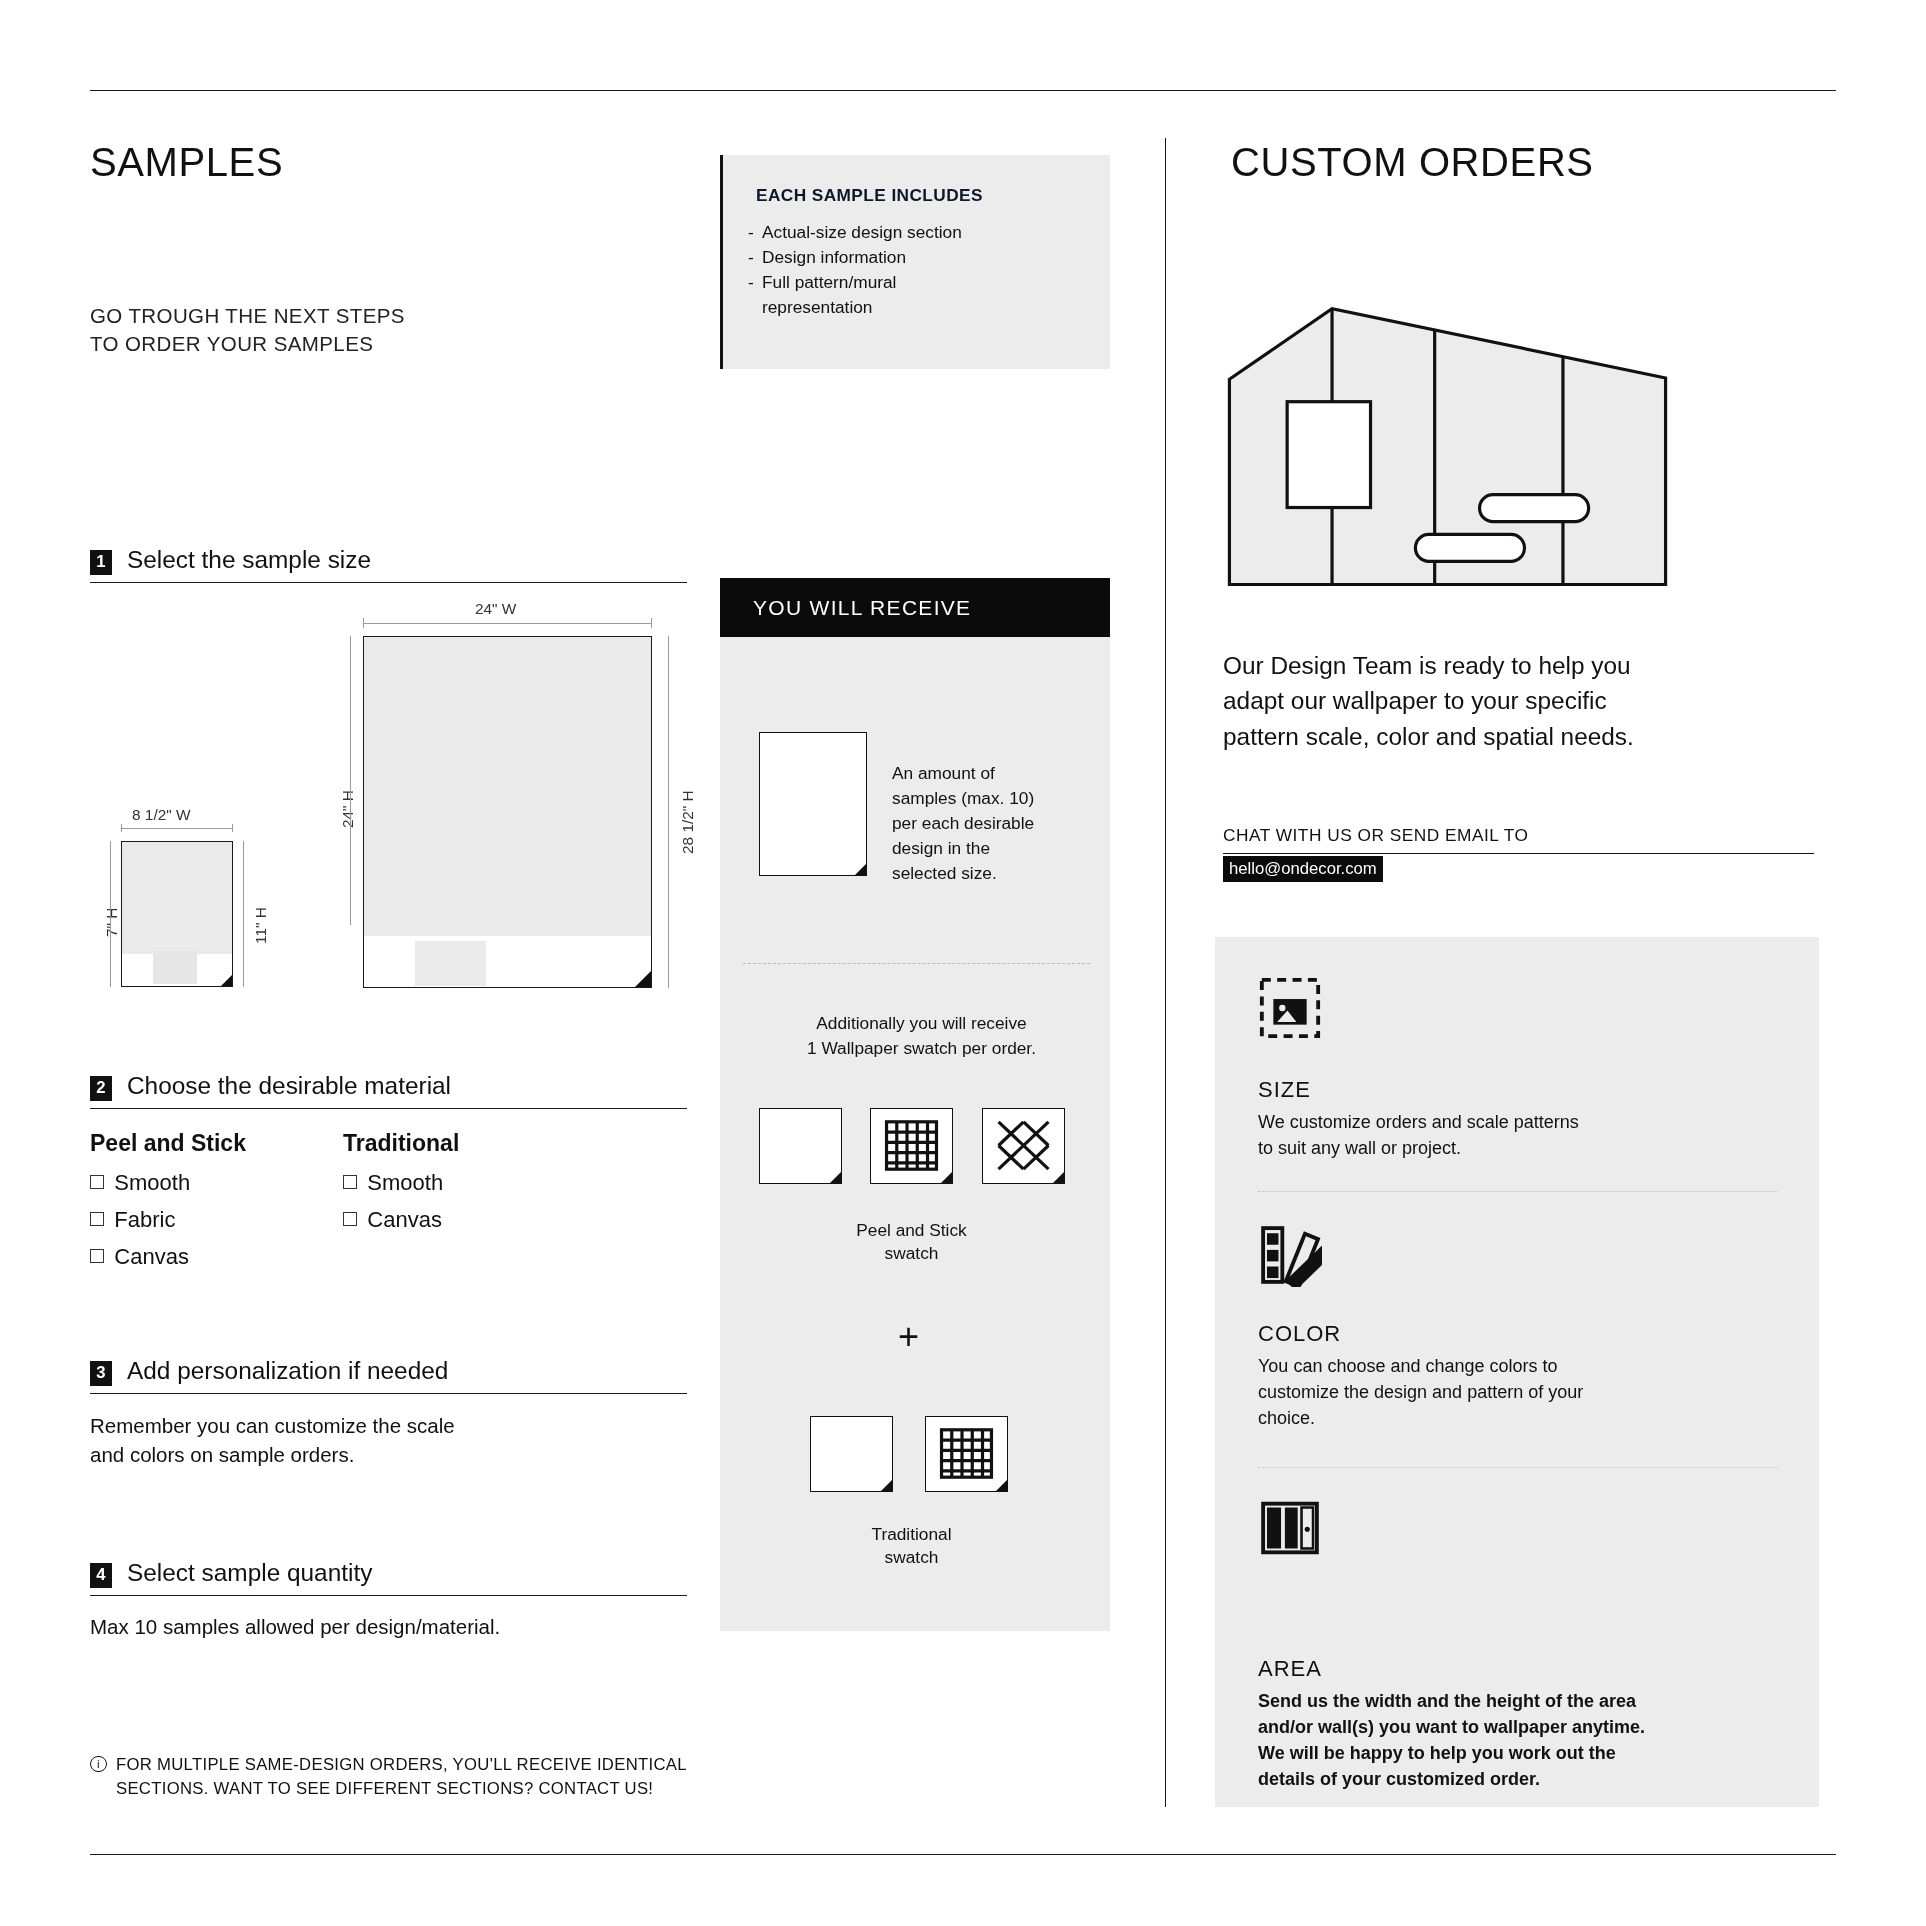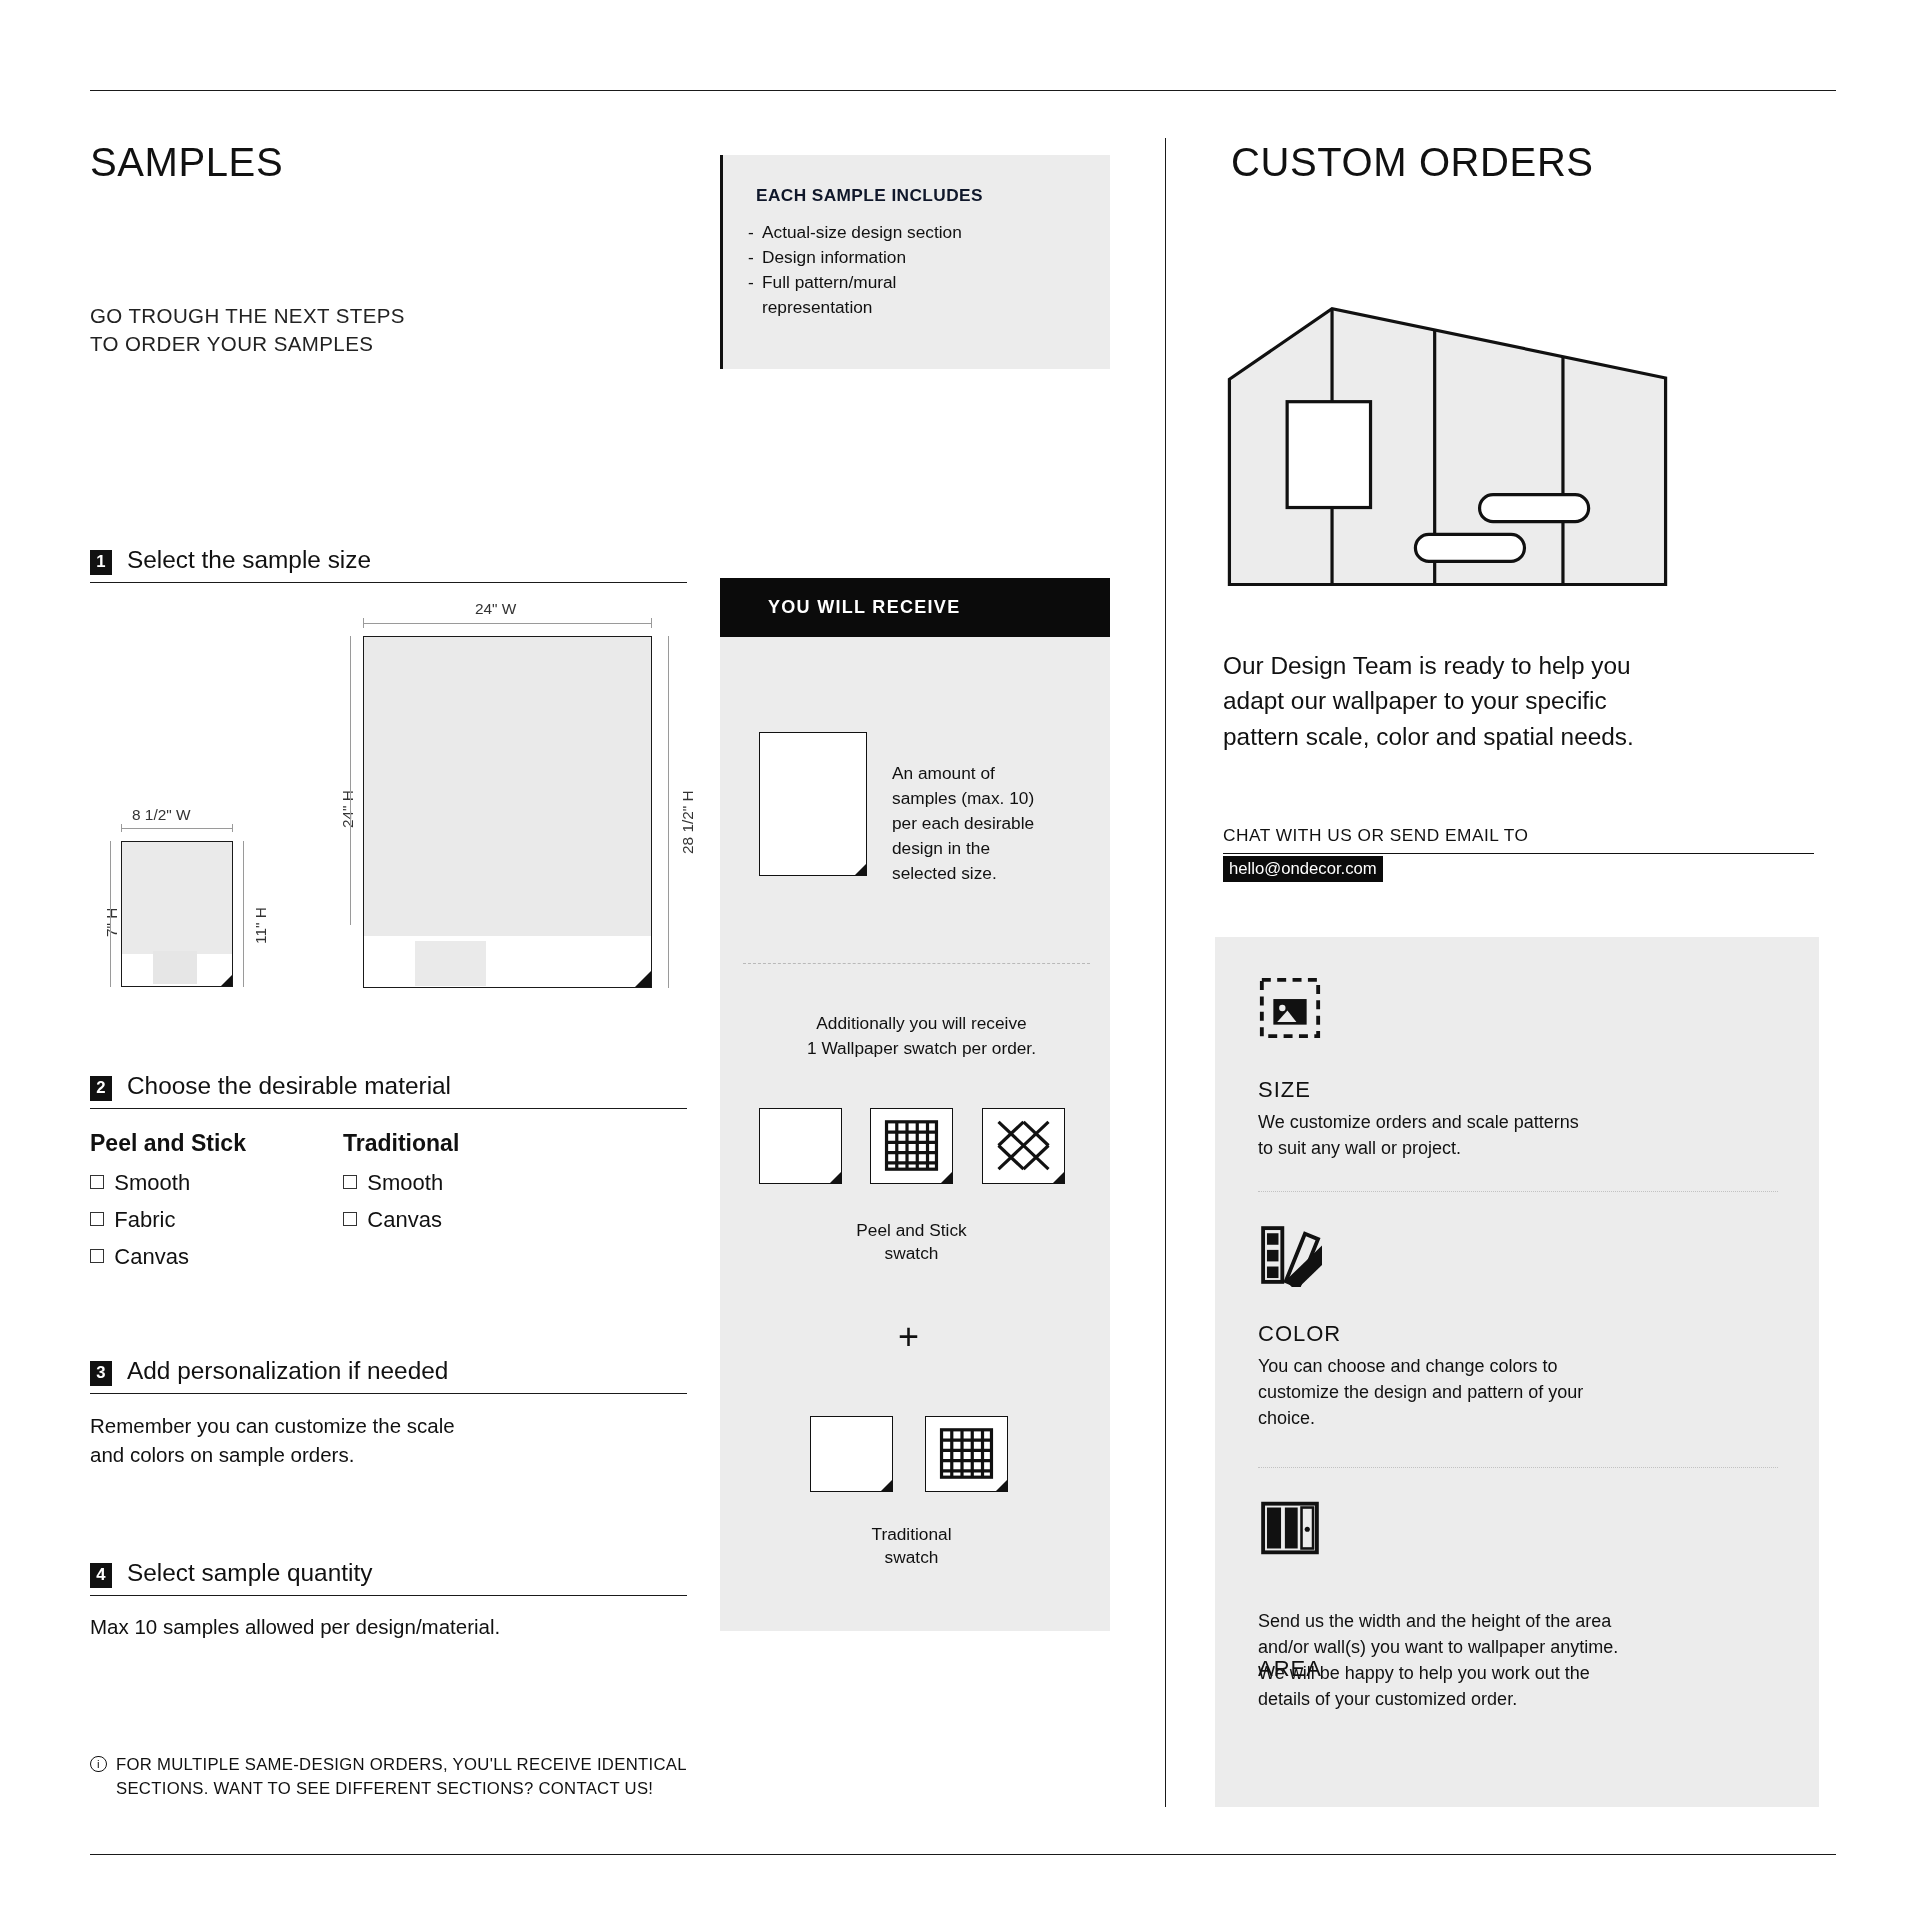--- a/index.html
+++ b/index.html
@@ -150,21 +150,21 @@
   .receive-panel {
     position: absolute; left: 720px; top: 578px; width: 390px; height: 1053px;
     background: #ececec;
   }
   .receive-header {
     position: absolute; left: 720px; top: 578px; width: 390px; height: 59px;
     background: #0b0b0b; color: #fff;
     display: flex; align-items: center;
   }
   .receive-header span {
-    margin-left: 48px; font-size: 18px; letter-spacing: 1.3px; font-weight: 700;
+    margin-left: 33px; font-size: 21px; letter-spacing: 1.3px; font-weight: 400;
   }
   .sheet {
     position: absolute; background: #fff; border: 1.9px solid #111;
   }
   .receive-text {
     position: absolute; font-size: 17.3px; line-height: 1.45; color: #111;
   }
   .dashed-sep {
     position: absolute; left: 743px; width: 347px; height: 0;
     border-top: 1.3px dashed #b9b9b9;
@@ -461,21 +461,21 @@
   <div class="feat-sep" style="top:1467px;"></div>
 
   <svg style="position:absolute; left:1258px; top:1496px;" width="64" height="64" viewBox="0 0 100 100">
     <rect x="8" y="12" width="84" height="76" fill="none" stroke="#111" stroke-width="6"></rect>
     <rect x="14" y="18" width="22" height="64" fill="#111"></rect>
     <rect x="42" y="18" width="20" height="64" fill="#111"></rect>
     <rect x="68" y="18" width="18" height="64" fill="none" stroke="#111" stroke-width="4"></rect>
     <circle cx="77" cy="52" r="4" fill="#111"></circle>
   </svg>
   <div class="feat-title" style="left:1258px; top:1656px;">AREA</div>
-  <div class="feat-body" style="left:1258px; top:1608px;">
+  <div class="feat-body" style="left:1258px; top:1688px;font-weight:bold;">
     <div>Send us the width and the height of the area</div>
     <div>and/or wall(s) you want to wallpaper anytime.</div>
     <div>We will be happy to help you work out the</div>
     <div>details of your customized order.</div>
   </div>
 
 </div>
 
 
 </body></html>

